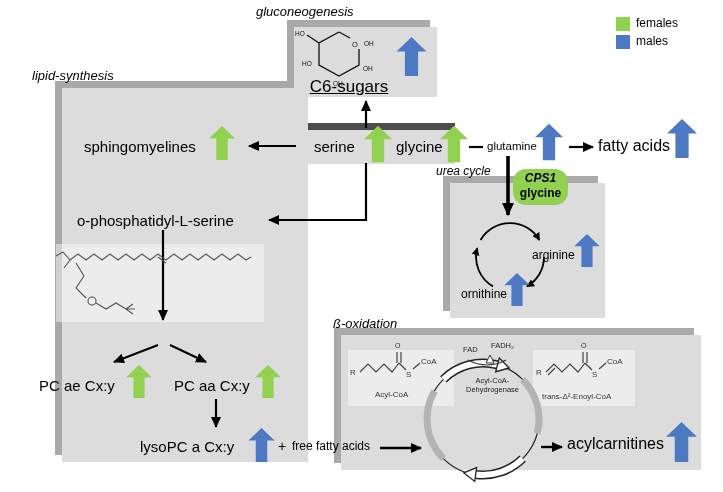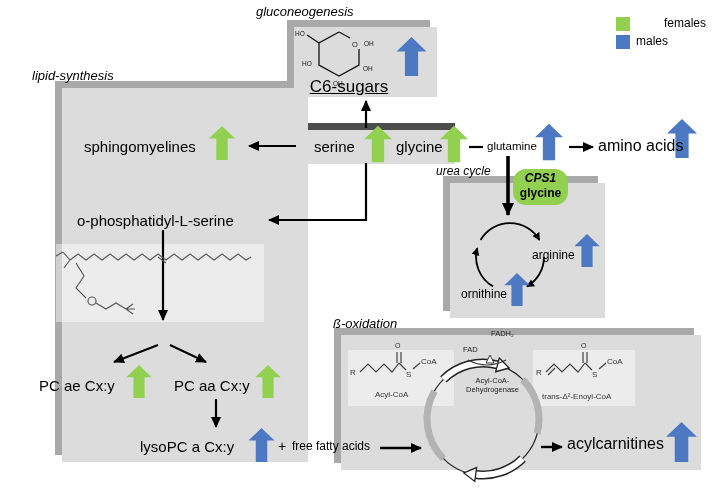--- a/index.html
+++ b/index.html
@@ -213,45 +213,45 @@
         <polygon points="50,0 100,48 72,48 72,130 28,130 28,48 0,48"></polygon>
       </svg>
     </div>
   <div class="up blue" style="left:666px;top:422px;width:31px;height:40px;">
       <svg viewBox="0 0 100 130">
         <polygon points="50,0 100,48 72,48 72,130 28,130 28,48 0,48"></polygon>
       </svg>
     </div>
 
   <div class="sq green" style="left:616px;top:17px;"></div>
-  <div class="txt t12" style="left:636px;top:16px;margin-left:28px;">females</div>
+  <div class="txt t12" style="left:636px;top:16px;">females</div>
   <div class="sq blue" style="left:616px;top:35px;"></div>
   <div class="txt t12" style="left:636px;top:34px;">males</div>
 
   <div class="txt t13 it" style="left:256px;top:4px;">gluconeogenesis</div>
   <div class="txt t13 it" style="left:32px;top:68px;">lipid-synthesis</div>
   <div class="txt t12 it" style="left:436px;top:164px;">urea cycle</div>
   <div class="txt t13 it" style="left:333px;top:316px;">ß-oxidation</div>
 
   <div class="txt t17" style="left:294px;top:77px;width:110px;text-align:center;text-decoration:underline;">C6-sugars</div>
   <div class="txt t15" style="left:84px;top:138px;">sphingomyelines</div>
   <div class="txt t15" style="left:314px;top:138px;">serine</div>
   <div class="txt t15" style="left:396px;top:138px;">glycine</div>
   <div class="txt t11" style="left:487px;top:140px;">glutamine</div>
-  <div class="txt t16" style="left:598px;top:137px;">amino acids</div>
+  <div class="txt t16" style="left:598px;top:137px;">fatty acids</div>
   <div class="txt t12" style="left:532px;top:248px;">arginine</div>
   <div class="txt t12" style="left:461px;top:287px;">ornithine</div>
   <div class="txt t15" style="left:77px;top:212px;">o-phosphatidyl-L-serine</div>
   <div class="txt t15" style="left:39px;top:377px;text-align:right;">PC ae Cx:y</div>
   <div class="txt t15" style="left:174px;top:377px;">PC aa Cx:y</div>
   <div class="txt t15" style="left:140px;top:438px;">lysoPC a Cx:y</div>
   <div class="txt" style="left:278px;top:438px;font-size:14px;">+</div>
   <div class="txt t12" style="left:292px;top:439px;">free fatty acids</div>
   <div class="txt t16" style="left:567px;top:435px;">acylcarnitines</div>
 
   <div class="txt chem" style="left:375px;top:390px;color:#333;">Acyl-CoA</div>
   <div class="txt chem" style="left:542px;top:392px;color:#333;">trans-Δ²-Enoyl-CoA</div>
   <div class="txt chem7" style="left:463px;top:345px;color:#222;">FAD</div>
-  <div class="txt chem7" style="left:491px;top:329px;color:#222;text-align:right;">FADH₂</div>
+  <div class="txt chem7" style="left:491px;top:341px;color:#222;text-align:right;">FADH₂</div>
   <div class="txt chem7" style="left:460px;top:376px;width:65px;text-align:center;color:#222;">Acyl-CoA-</div>
   <div class="txt chem7" style="left:455px;top:385px;width:75px;text-align:center;color:#222;">Dehydrogenase</div>
 
 </div>
 
 </body></html>

